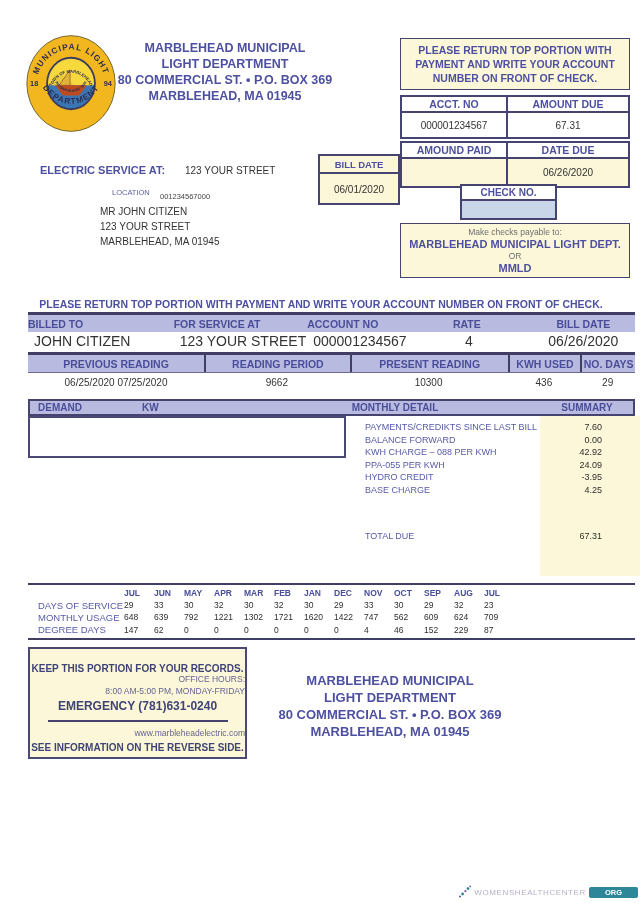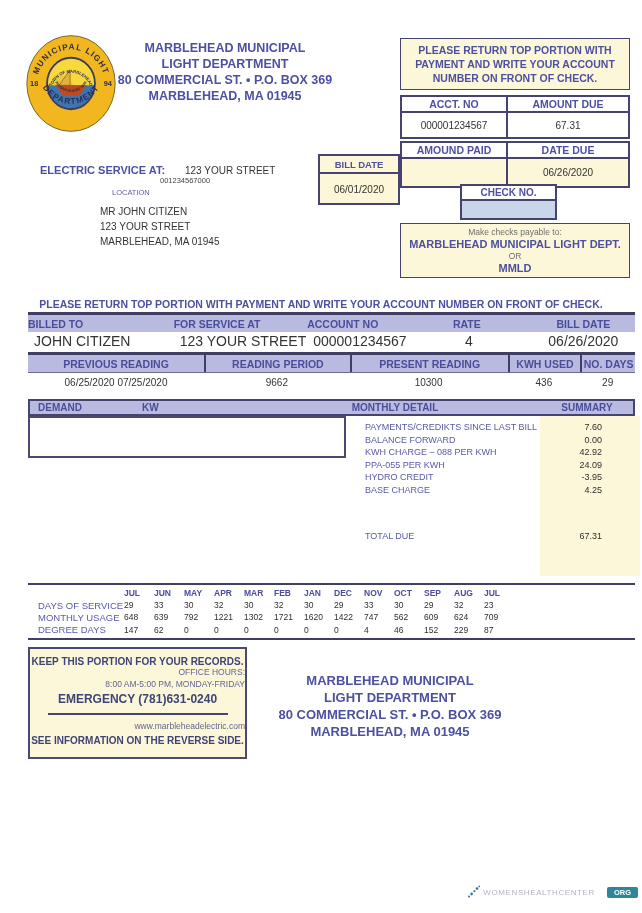--- a/index.html
+++ b/index.html
@@ -53,21 +53,21 @@
   .payable-box{
     position:absolute;left:400px;top:223px;width:230px;height:55px;background:#fcf7d8;
     border:1.5px solid #454370;box-sizing:border-box;text-align:center;padding-top:3px;
   }
   .pay-intro,.pay-or{font-size:8.5px;color:#6e6e6e;line-height:11px;}
   .pay-name,.pay-abbr{font-size:11px;font-weight:bold;color:#4d50a0;line-height:13px;}
   
   .svc-label{position:absolute;left:40px;top:164px;font-size:11px;font-weight:bold;color:#4d50a0;}
   .svc-value{position:absolute;left:185px;top:165px;font-size:10px;color:#333;}
   .loc-label{position:absolute;left:112px;top:188px;font-size:7.5px;color:#5d5fa0;}
-  .loc-value{position:absolute;left:160px;top:176px;font-size:7.5px;color:#444;text-align:right;}
+  .loc-value{position:absolute;left:160px;top:192px;font-size:7.5px;color:#444;text-align:right;}
   .mailing{position:absolute;left:100px;top:204px;}
   .mailing div{font-size:10px;color:#333;line-height:15px;}
   
   .divider-notice{position:absolute;left:0;top:298px;width:642px;text-align:center;
     font-size:10.5px;font-weight:bold;color:#4d50a0;}
   
   .bill-table{position:absolute;left:28px;top:312px;width:607px;border-top:3px solid #403e63;}
   .bt-head,.bt-row{display:grid;grid-template-columns:24% 22% 24% 13% 17%;}
   .bt-head{background:#b9badf;height:17px;}
   .bt-head div{font-size:10.5px;font-weight:bold;color:#4a4d99;display:flex;align-items:center;box-sizing:border-box;}
@@ -105,36 +105,36 @@
     border-top:2.5px solid #403e63;border-bottom:2.5px solid #403e63;padding:2px 0;box-sizing:border-box;}
   .u-row{display:flex;height:12.2px;align-items:center;}
   .u-spacer{width:96px;}
   .u-label{width:96px;padding-left:10px;box-sizing:border-box;font-size:9.5px;color:#575aa8;}
   .u-month{width:30px;font-size:8.5px;font-weight:bold;color:#4a4d99;}
   .u-cell{width:30px;font-size:8.5px;color:#2e2e2e;}
   .u-cells{display:contents;}
   
   .keep-box{
     position:absolute;left:28px;top:647px;width:219px;height:112px;background:#fcf7d8;
-    border:2px solid #4a4875;box-sizing:border-box;text-align:center;padding-top:7px;
+    border:2px solid #4a4875;box-sizing:border-box;text-align:center;padding-top:14px;
   }
   .kb-title{font-size:10px;font-weight:bold;color:#3f4476;}
   .kb-small{font-size:8.5px;color:#646492;line-height:11.5px;text-align:right;}
   .kb-emergency{font-size:12px;font-weight:bold;color:#3f4476;margin-top:2px;}
   .kb-rule{width:180px;border:none;border-top:2.5px solid #454370;margin:7px auto 6px auto;}
   .kb-see{font-size:10px;font-weight:bold;color:#3f4476;margin-top:2px;}
   
   .company-bottom{position:absolute;left:240px;top:672px;width:300px;text-align:center;}
   .company-bottom .c-line{font-size:13px;font-weight:bold;color:#4d50a0;line-height:17px;}
   
   .watermark{position:absolute;right:4px;top:885px;display:flex;align-items:center;}
   .wm-icon{width:14px;height:14px;margin-right:2px;}
   .wm-name{font-size:8px;letter-spacing:0.6px;color:#b8b0c4;}
   .wm-tld{font-size:7.5px;font-weight:bold;color:#ffffff;background:#2d8799;border-radius:2px;
-    padding:1px 7px;margin-left:12px;}
+    padding:1px 16px;margin-left:3px;}
   .sealtext{font-weight:bold;fill:#2e2e50;}
 </style>
 </head>
 <body>
 
 <div class="page">
 
   <svg class="seal" viewBox="0 0 100 108">
     <defs>
       <clipPath id="innerClip">

